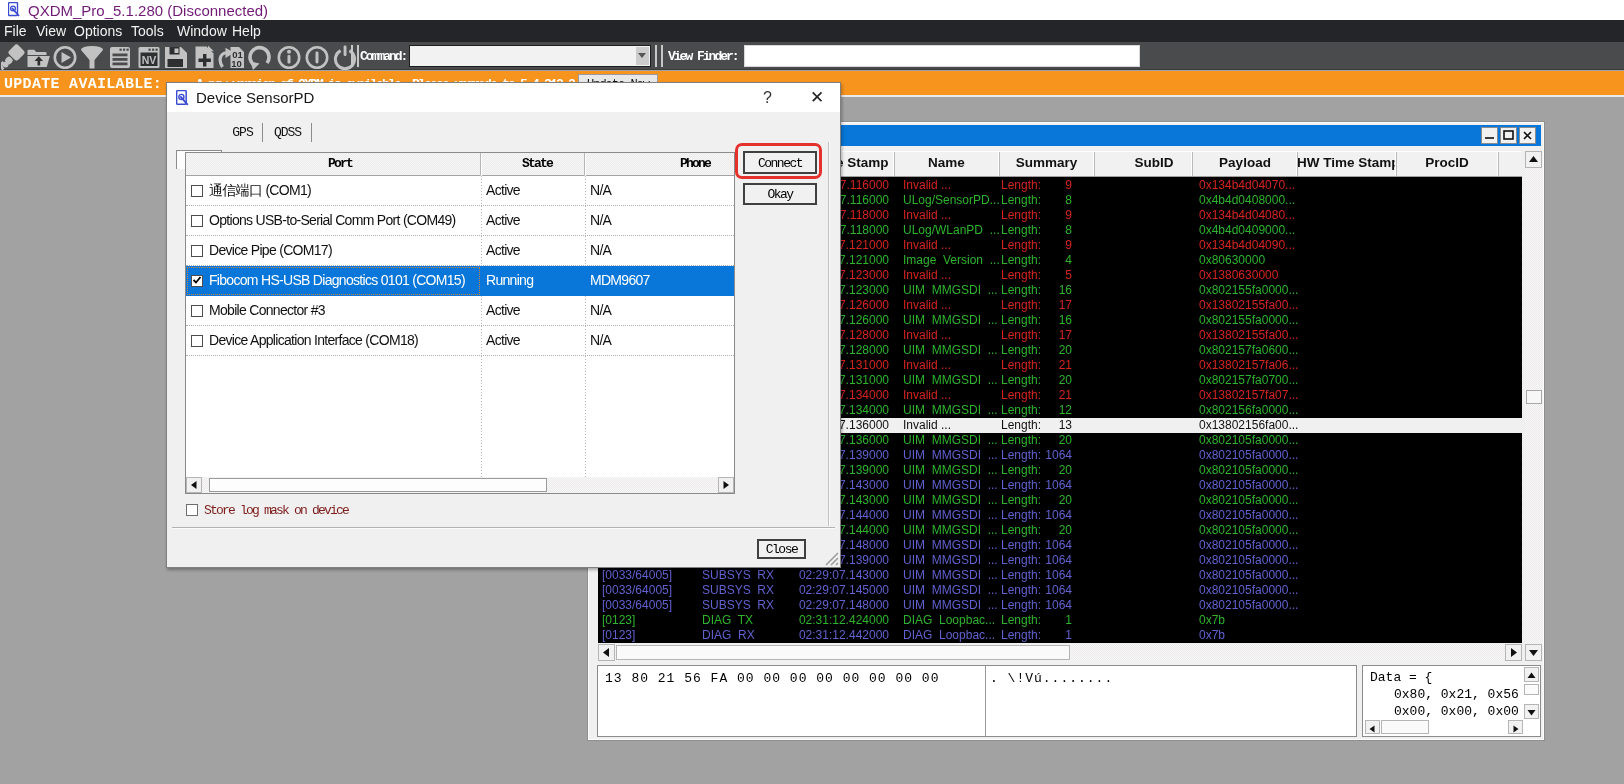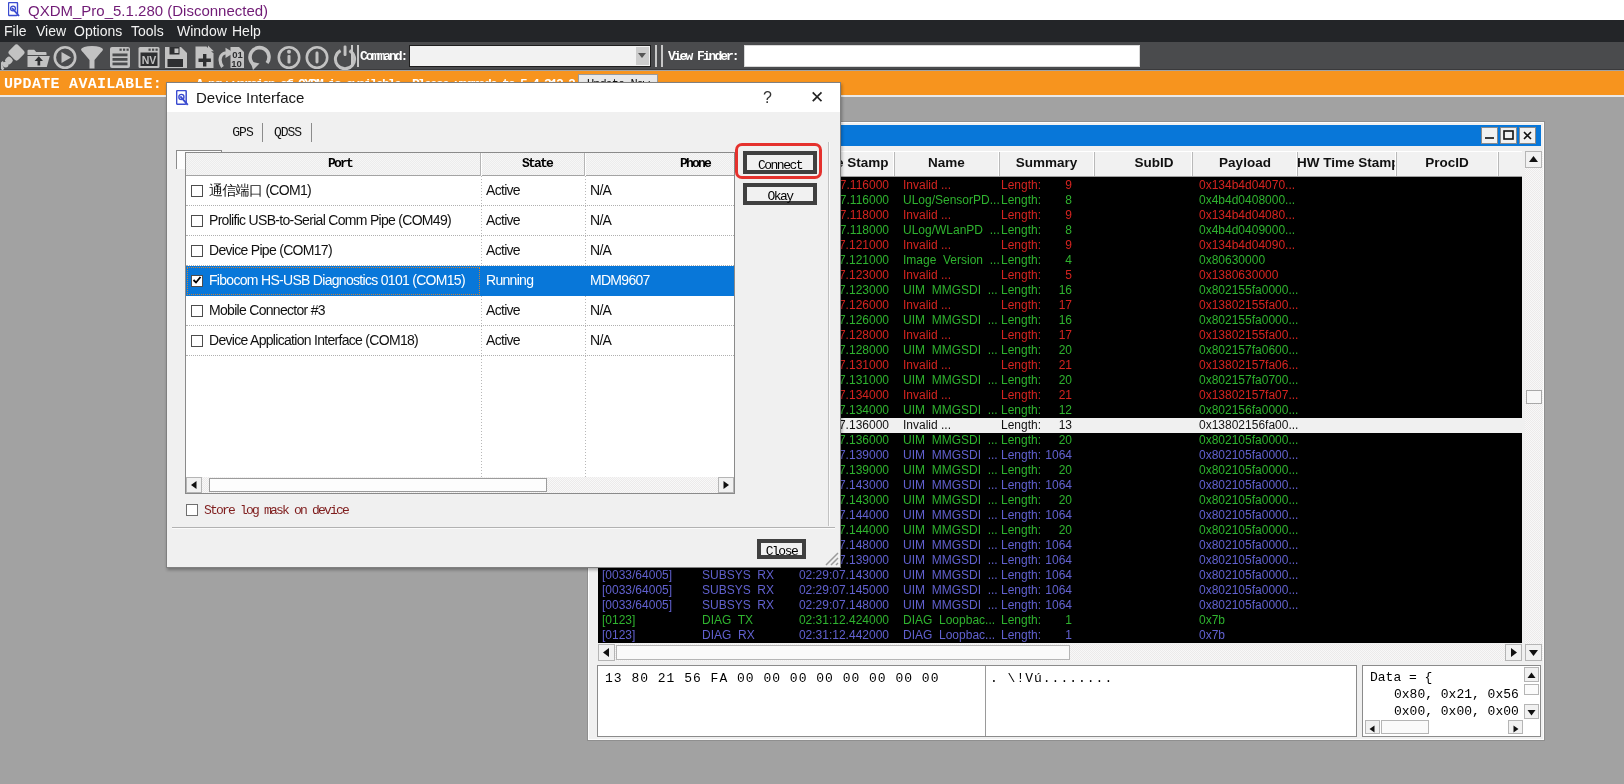--- a/index.html
+++ b/index.html
@@ -99,21 +99,21 @@
        border:1px solid #4d4d4d; }
 .cbx svg { position:absolute; left:0; top:-1px; }
 .dport  { position:absolute; left:23px; top:6px; }
 .dstate { position:absolute; left:300px; top:6px; }
 .dphone { position:absolute; left:404px; top:6px; }
 
 
 #dhs { left:186px; top:477px; width:548px; height:16px; background:repeating-conic-gradient(#f8f8f8 0% 25%, #eceaea 0% 50%) 0 0/2px 2px; }
 #dhthumb { left:209px; top:478px; width:338px; height:14px; background:#fdfdfd; border:1px solid #9c9c9c; }
 
-.btn { position:absolute; background:#f1f1f1; border:4px solid #404040;
+.btn { position:absolute; background:#f1f1f1; border:2px solid #404040;
        font-family:"Liberation Mono", monospace; font-size:13px; color:#000;
        text-align:center; letter-spacing:-1.5px; }
 #redrect { left:735px; top:143px; width:87px; height:36px; border:3px solid #e5312d;
            border-radius:7px; background:transparent; }
 #groove { left:172px; top:527px; width:663px; height:2px;
           border-top:1px solid #b2b2b2; border-bottom:1px solid #fbfbfb; }
 #storecbx { left:186px; top:504px; width:12px; height:12px; background:#fff; border:1px solid #6f6f6f; }
 #storetxt { left:204px; top:503px; font-size:13px; color:#7f1d1d;
             font-family:"Liberation Mono", monospace; letter-spacing:-1.8px; }
 </style></head>
@@ -342,21 +342,21 @@
       <path d="M9.5 6 L4.5 2.5 V9.5 Z" fill="#111"></path>
     </svg></div>
 
 <div class="abs" id="dlg"></div>
 <div class="abs" id="dlgtitle"></div>
 <svg class="abs" style="left:176px;top:90px;" width="14" height="17" viewBox="0 0 13 16">
  <rect x="0.5" y="0.5" width="9" height="13" rx="1" fill="#fff" stroke="#3a4bd0" stroke-width="1.4"></rect>
  <path d="M4 6 L11 14" stroke="#3a4bd0" stroke-width="1.8"></path>
  <circle cx="5" cy="6.5" r="2.4" fill="none" stroke="#3a4bd0" stroke-width="1.3"></circle>
 </svg>
-<div class="abs" id="dlgtitletxt">Device Interface</div>
+<div class="abs" id="dlgtitletxt">Device SensorPD</div>
 <div class="abs" id="dlgq">?</div>
 <div class="abs" id="dlgx">✕</div>
 
 <div class="tab" id="tab1">Diag</div>
 <div class="tab" style="left:223px;width:40px;">GPS</div>
 <div class="tab" style="left:264px;width:48px;">QDSS</div>
 <div class="abs" id="tabpage-r"></div>
 
 <div class="abs" id="dtable"></div>
 <div class="abs" id="dthead"></div>
@@ -368,21 +368,21 @@
 <div class="dotv" style="left:481px;"></div>
 <div class="dotv" style="left:585px;"></div>
 <div class="drow" style="top:176px;">
     <span class="cbx"></span>
     <span class="dport">通信端口 (COM1)</span>
     <span class="dstate">Active</span>
     <span class="dphone">N/A</span>
   </div>
 <div class="drow" style="top:206px;">
     <span class="cbx"></span>
-    <span class="dport">Prolific USB-to-Serial Comm Pipe (COM49)</span>
+    <span class="dport">Options USB-to-Serial Comm Port (COM49)</span>
     <span class="dstate">Active</span>
     <span class="dphone">N/A</span>
   </div>
 <div class="drow" style="top:236px;">
     <span class="cbx"></span>
     <span class="dport">Device Pipe (COM17)</span>
     <span class="dstate">Active</span>
     <span class="dphone">N/A</span>
   </div>
 <div class="drow sel" style="top:266px;">

